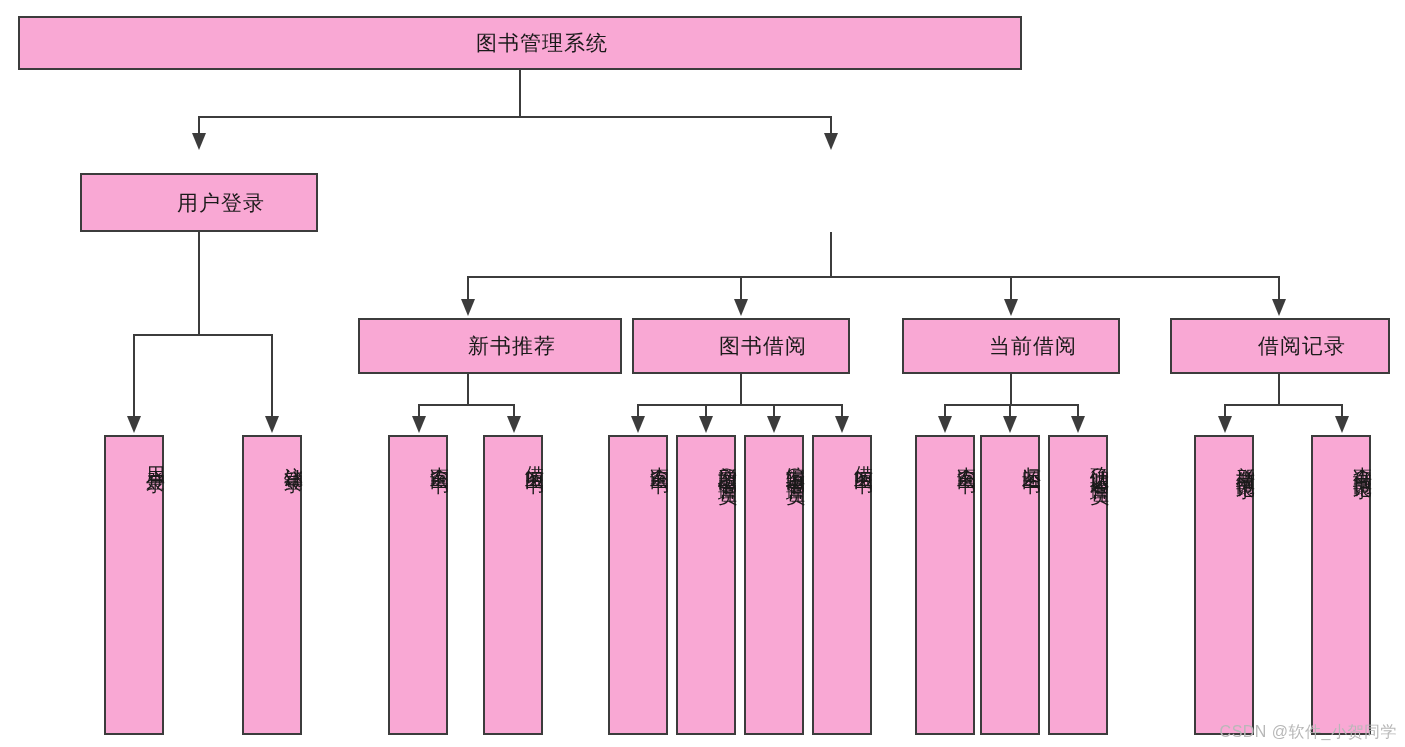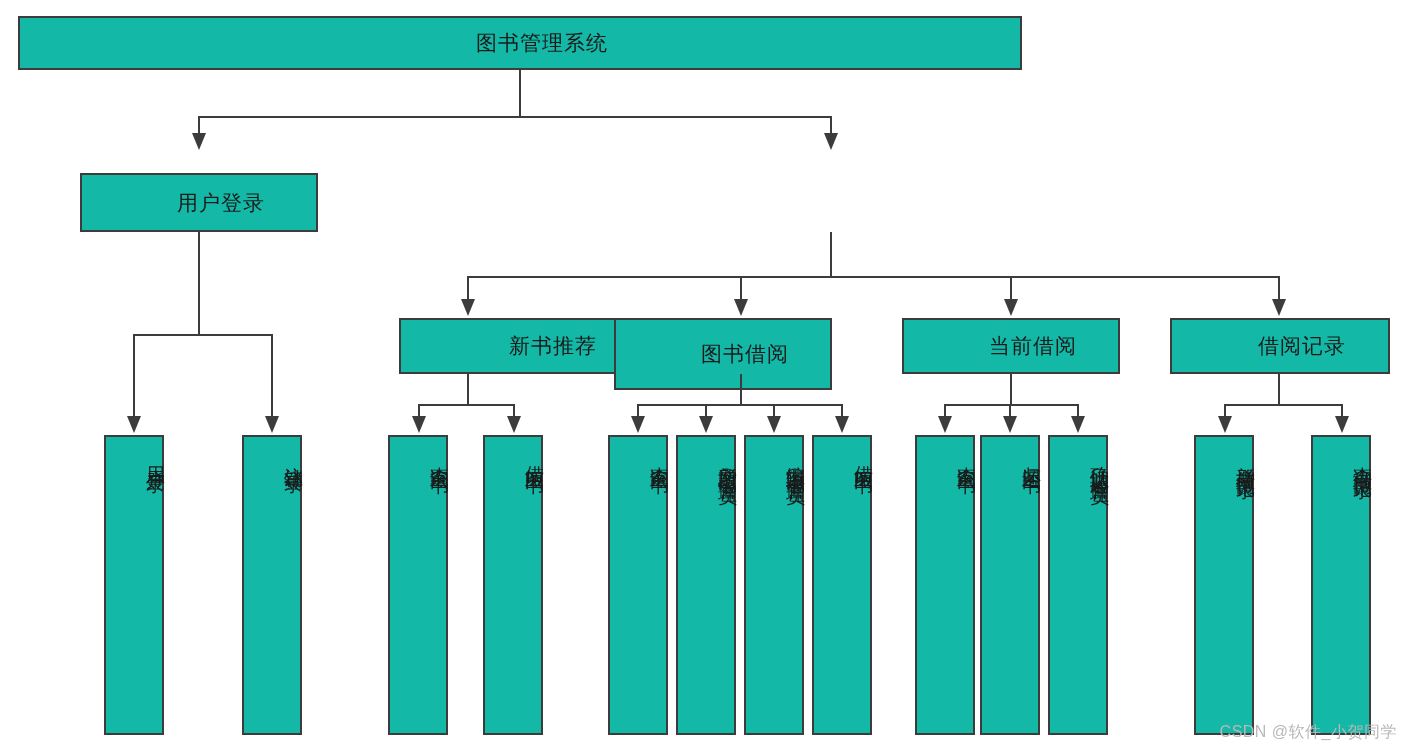--- a/index.html
+++ b/index.html
@@ -15,21 +15,21 @@
     position: relative;
     width: 1405px;
     height: 747px;
     background: #ffffff;
     overflow: hidden;
   }
   
   .node {
     position: absolute;
     box-sizing: border-box;
-    background: #14b8a6;
+    background: #f9a8d4;
     border: 2px solid #3c3c3c;
     display: flex;
     align-items: center;
     justify-content: center;
     color: #1a1a1a;
     padding-left: 44px;
   }
   .node.h {
     
     font-size: 21px;
@@ -111,24 +111,24 @@
   <div class="line hline" style="left:467px; top:276px; width:813px;"></div>
   <div class="line vline" style="left:467px; top:276px; height:25px;"></div>
   <div class="arrow" style="left:461px; top:299px;"></div>
   <div class="line vline" style="left:740px; top:276px; height:25px;"></div>
   <div class="arrow" style="left:734px; top:299px;"></div>
   <div class="line vline" style="left:1010px; top:276px; height:25px;"></div>
   <div class="arrow" style="left:1004px; top:299px;"></div>
   <div class="line vline" style="left:1278px; top:276px; height:25px;"></div>
   <div class="arrow" style="left:1272px; top:299px;"></div>
 
-  <div class="node h" style="left:358px; top:318px; width:264px; height:56px;margin-left:41px;">
+  <div class="node h" style="left:358px; top:318px; width:264px; height:56px;">
     <span class="htext">新书推荐</span>
   </div>
-  <div class="node h" style="left:614px; top:318px; width:218px; height:72px;">
+  <div class="node h" style="left:632px; top:318px; width:218px; height:56px;">
     <span class="htext">图书借阅</span>
   </div>
   <div class="node h" style="left:1170px; top:318px; width:220px; height:56px;">
     <span class="htext">借阅记录</span>
   </div>
   <div class="node h" style="left:902px; top:318px; width:218px; height:56px;">
     <span class="htext">当前借阅</span>
   </div>
 
   <div class="line vline" style="left:467px; top:374px; height:31px;"></div>

